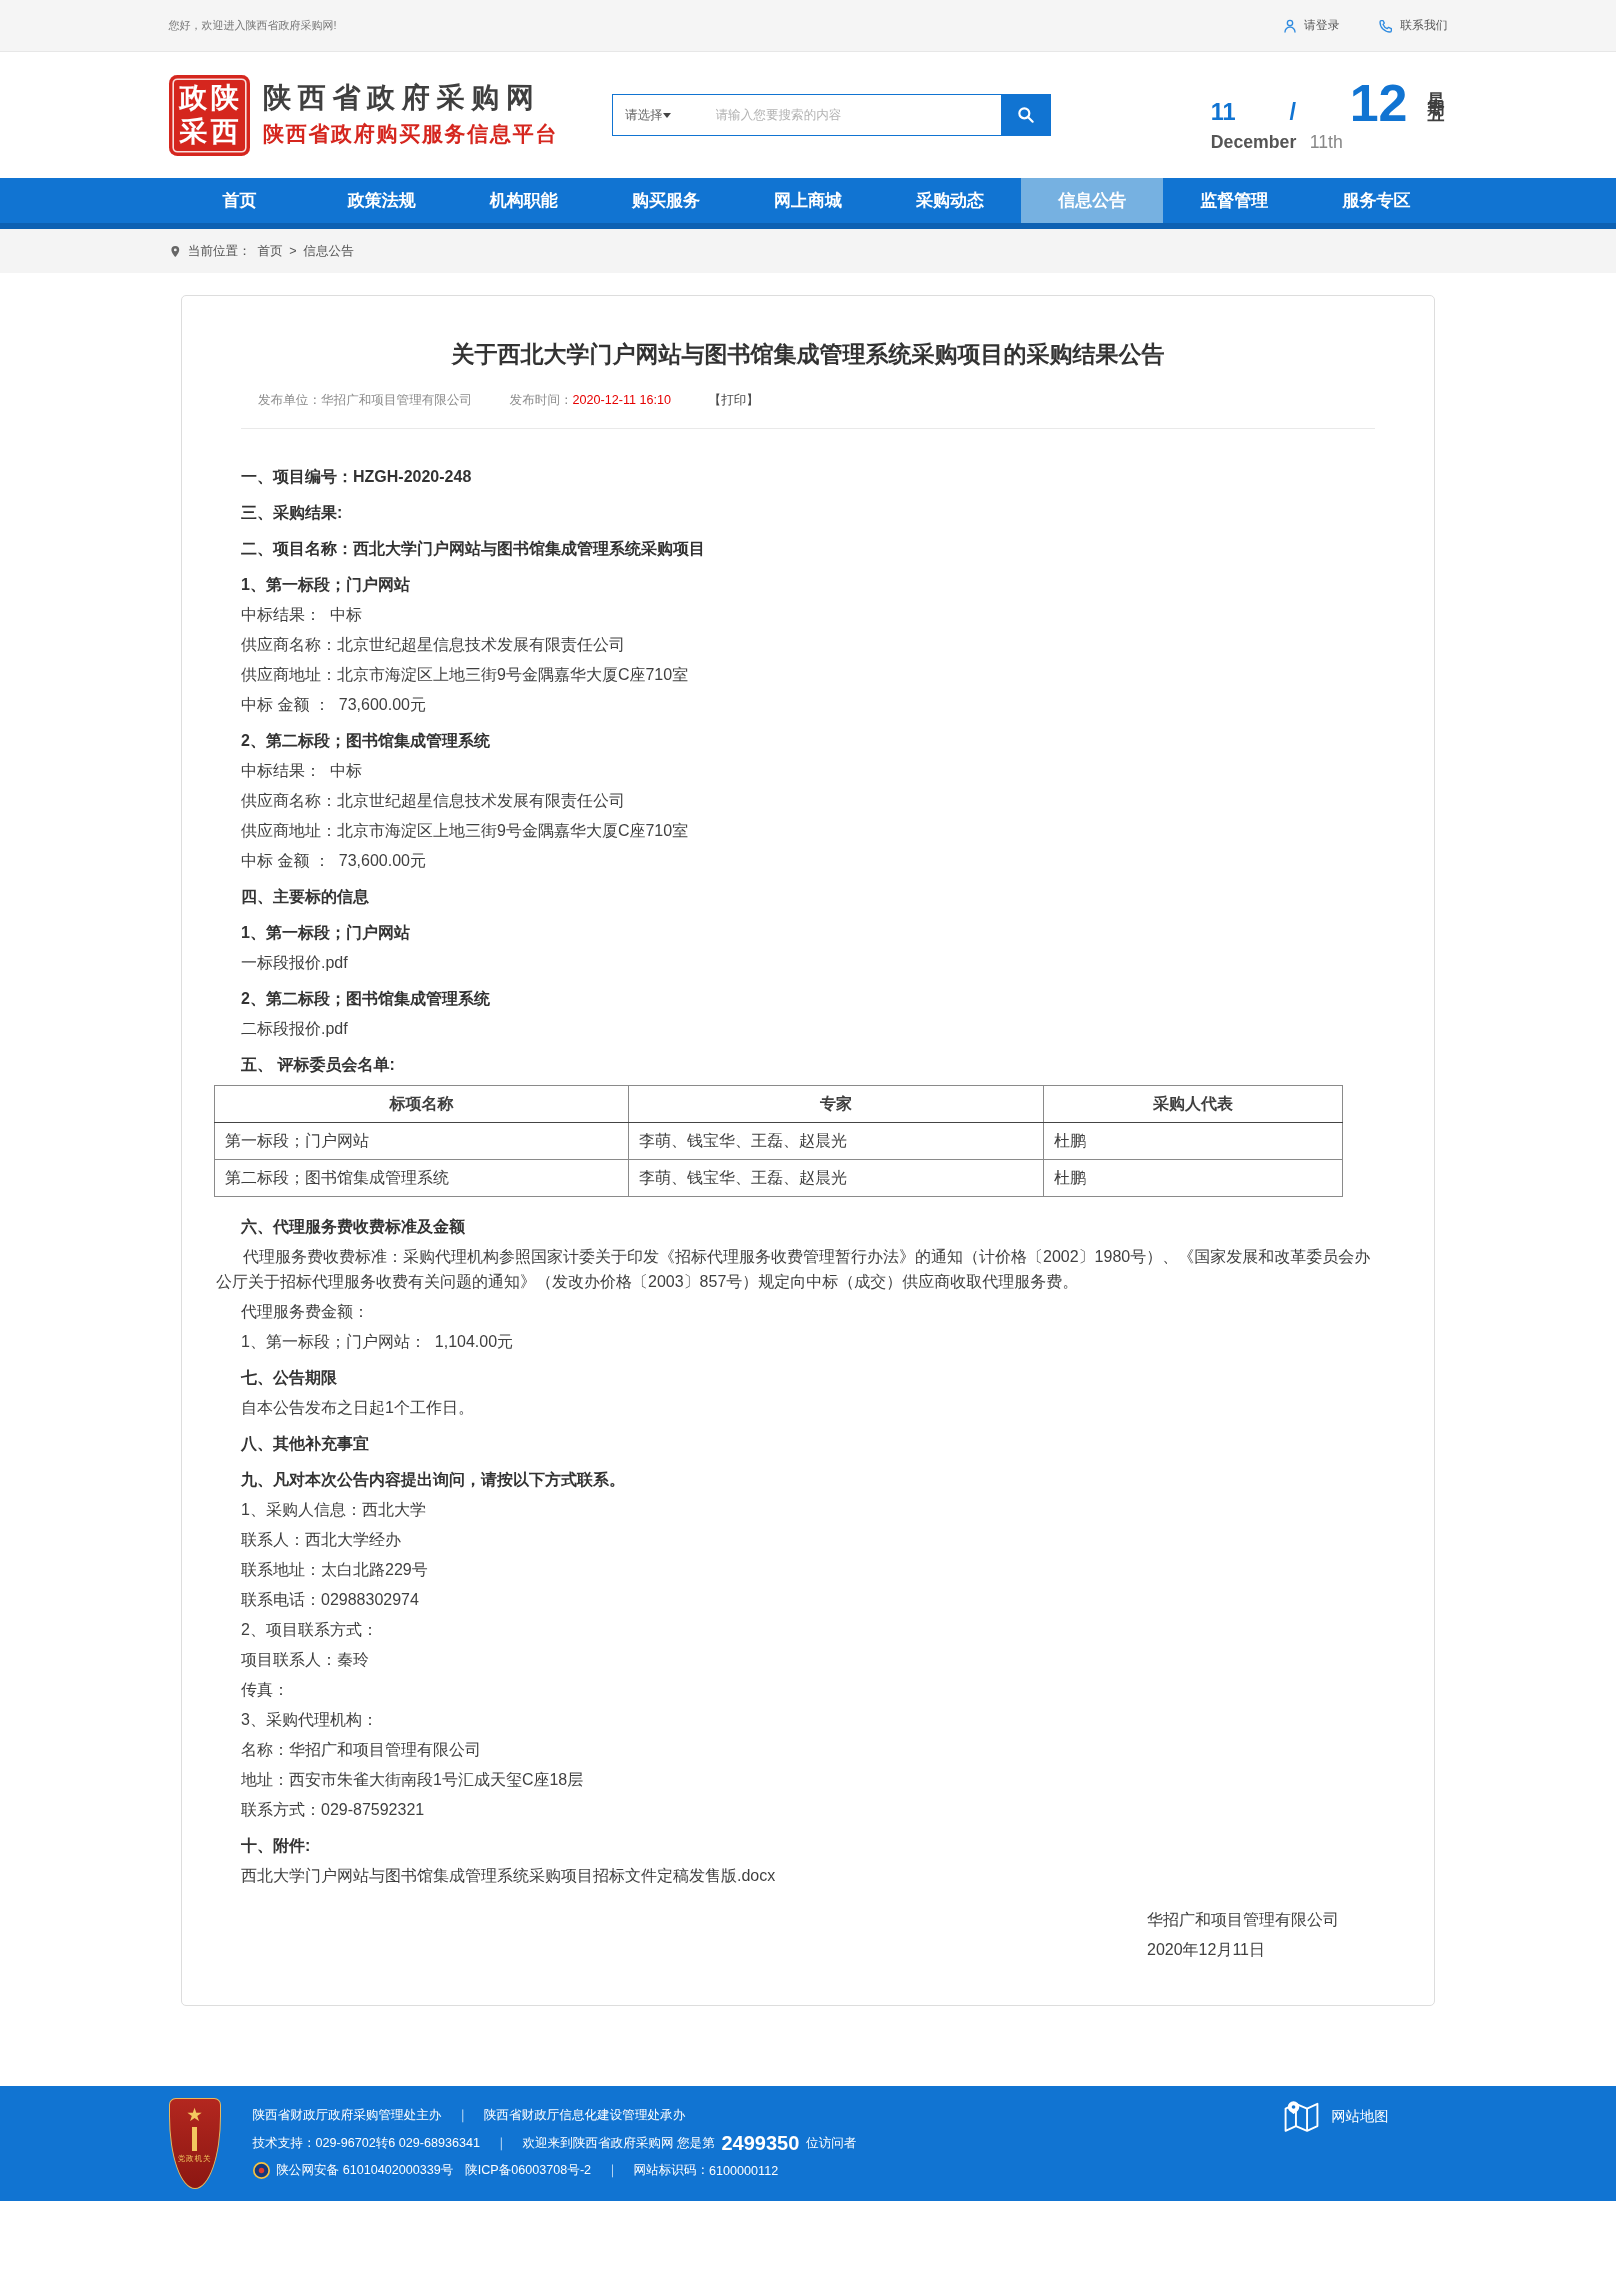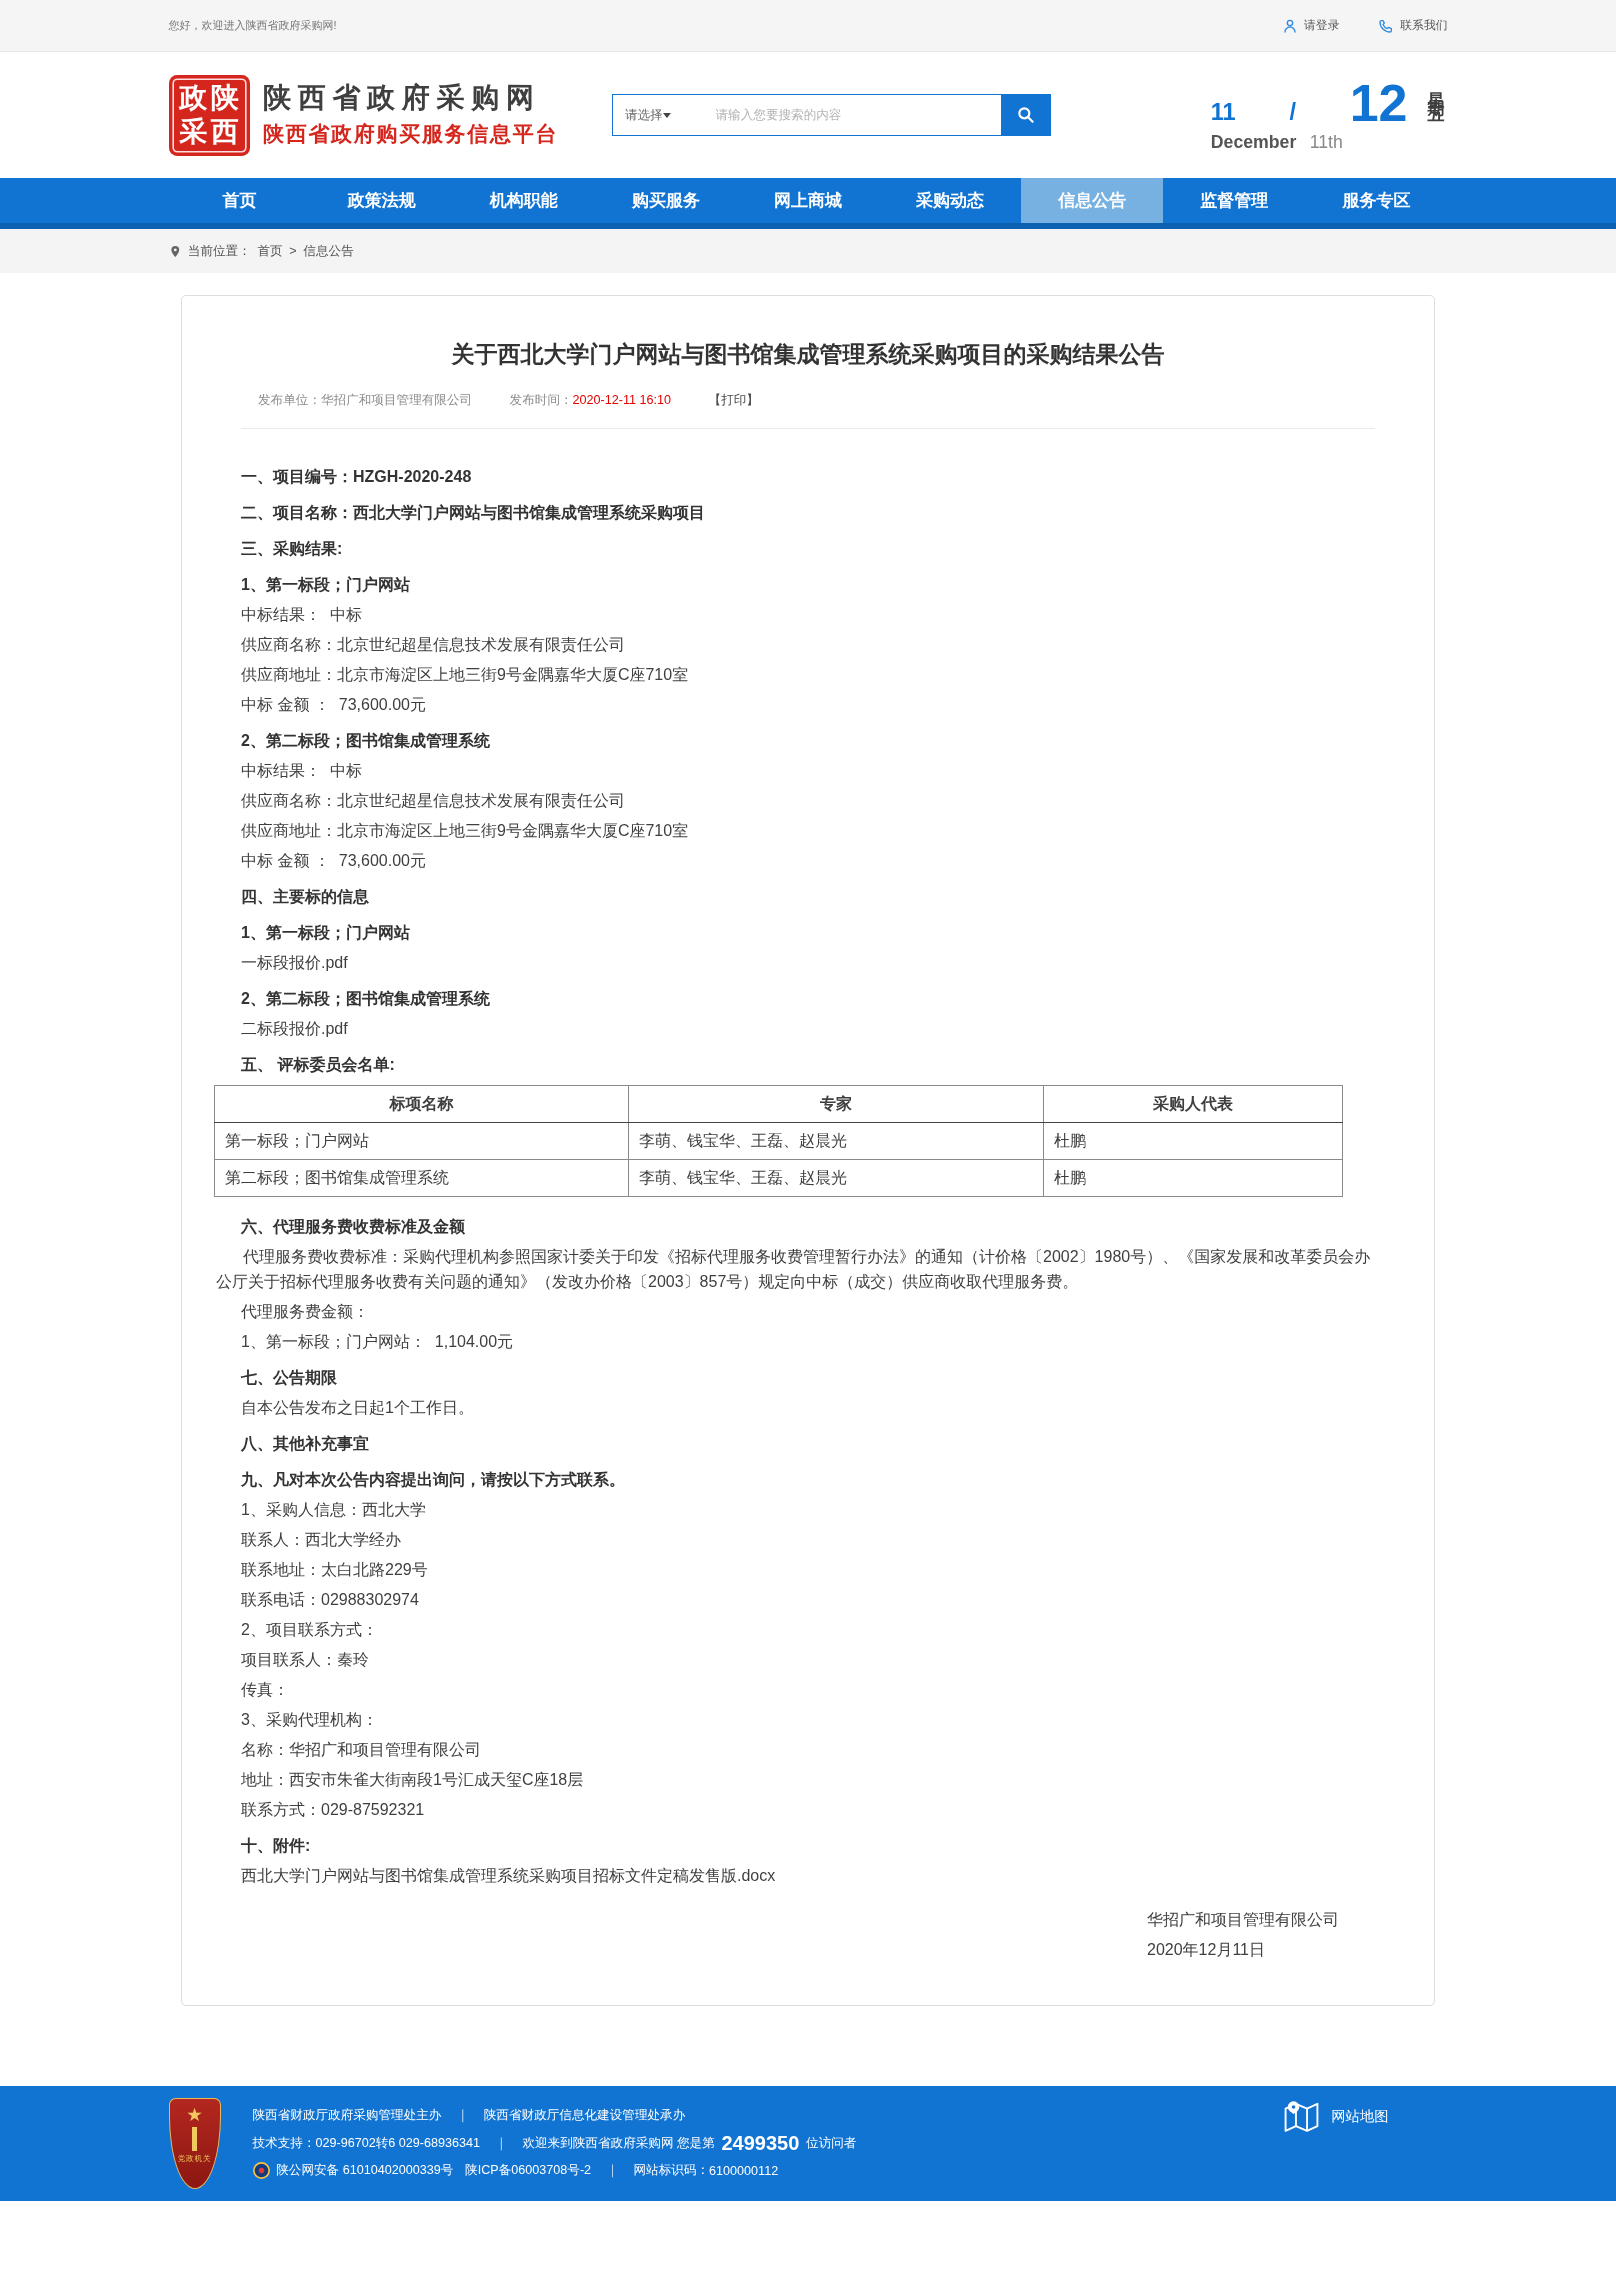--- a/index.html
+++ b/index.html
@@ -219,22 +219,22 @@
     <span class="meta-group">
       <span>发布时间：</span><span class="meta-time-value">2020-12-11 16:10</span>
     </span>
     <span class="meta-print">【打印】</span>
   </div>
 
   <div class="article-body">
     <div>
 
     <p class="para p-heading">一、项目编号：HZGH-2020-248</p>
+        <p class="para p-heading">三、采购结果:</p>
         <p class="para p-heading">二、项目名称：西北大学门户网站与图书馆集成管理系统采购项目</p>
-        <p class="para p-heading">三、采购结果:</p>
         <p class="para p-heading">1、第一标段；门户网站</p>
         <p class="para p-normal">中标结果：  中标</p>
         <p class="para p-normal">供应商名称：北京世纪超星信息技术发展有限责任公司</p>
         <p class="para p-normal">供应商地址：北京市海淀区上地三街9号金隅嘉华大厦C座710室</p>
         <p class="para p-normal">中标 金额 ：  73,600.00元</p>
         <p class="para p-heading">2、第二标段；图书馆集成管理系统</p>
         <p class="para p-normal">中标结果：  中标</p>
         <p class="para p-normal">供应商名称：北京世纪超星信息技术发展有限责任公司</p>
         <p class="para p-normal">供应商地址：北京市海淀区上地三街9号金隅嘉华大厦C座710室</p>
         <p class="para p-normal">中标 金额 ：  73,600.00元</p>

